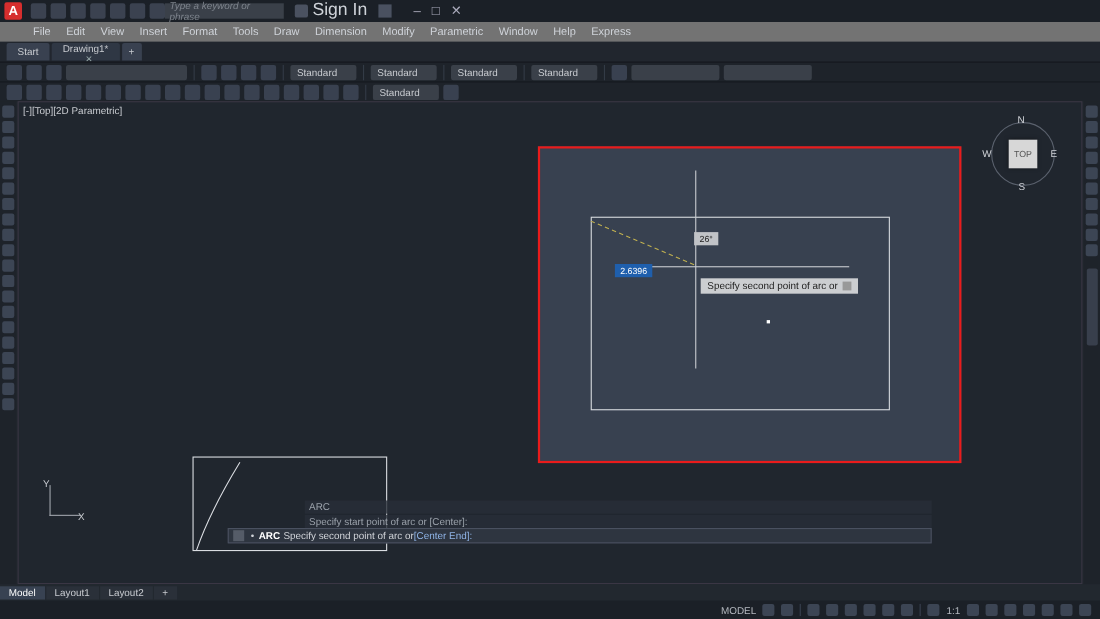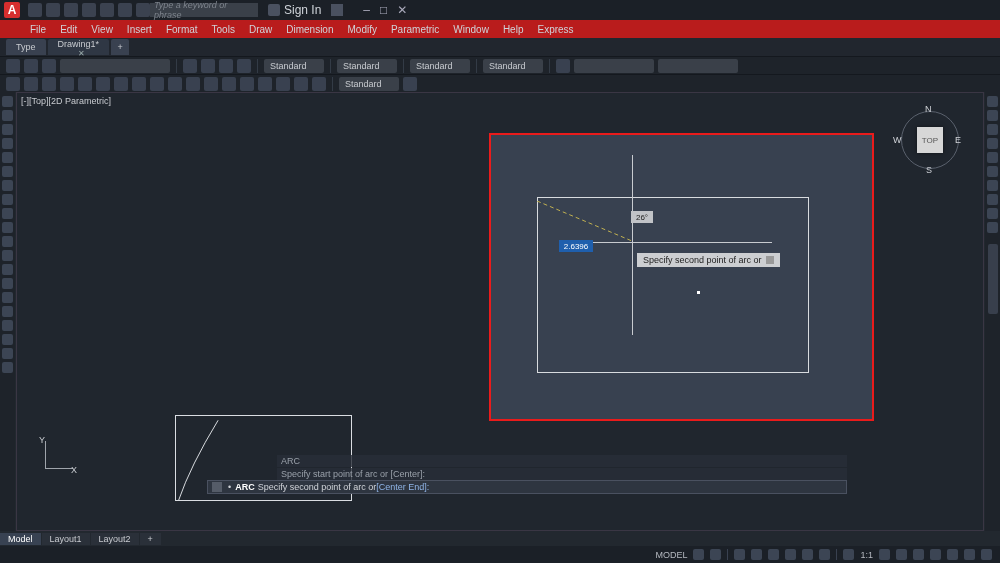--- a/index.html
+++ b/index.html
@@ -6,26 +6,26 @@
   html, body { width: 1000px; height: 563px; font-family: "Segoe UI", Arial, sans-serif; overflow: hidden; }
   body { background: #22282f; color: #c8cbd0; font-size: 10px; position: relative; }
 
   
   .titlebar { height: 20px; background: #1b2027; display: flex; align-items: center; padding: 0 4px; }
   .app-logo { width: 16px; height: 16px; background: #d62e2e; color: #fff; font-weight: bold; font-size: 12px; display: flex; align-items: center; justify-content: center; border-radius: 2px; margin-right: 8px; }
   .qat { display: flex; gap: 4px; }
   .qat .ico { width: 14px; height: 14px; background: #3b4250; border-radius: 2px; }
   .title-center { flex: 1; text-align: center; font-size: 10px; color: #cfd3d9; }
   .search-box { width: 108px; height: 14px; background: #3a4049; margin-right: 10px; font-size: 9px; color: #7d838c; padding: 0 4px; display: flex; align-items: center; font-style: italic; }
-  .signin { display: flex; align-items: center; gap: 4px; color: #cfd3d9; font-size: 12px; }
+  .signin { display: flex; align-items: center; gap: 4px; color: #cfd3d9; font-size: 16px; }
   .signin .ico { width: 12px; height: 12px; background: #4a5160; border-radius: 2px; }
   .wincontrols { display: flex; gap: 10px; margin-left: 20px; color: #aab; font-size: 12px; }
 
   
-  .menubar { height: 18px; background: #b91c1c; display: flex; align-items: center; padding-left: 30px; gap: 14px; font-size: 10px; color: #cfd3d9; }
+  .menubar { height: 18px; background: #737373; display: flex; align-items: center; padding-left: 30px; gap: 14px; font-size: 10px; color: #cfd3d9; }
   .menubar span { cursor: pointer; }
 
   
   .tabsrow { height: 18px; background: #21262e; display: flex; align-items: center; padding-left: 6px; gap: 2px; }
   .tab { height: 16px; padding: 0 10px; display: flex; align-items: center; font-size: 9px; background: #394150; border-radius: 2px 2px 0 0; }
   .tab.active { background: #2f3744; flex-direction: column; }
   .tab .x { margin-left: 6px; font-size: 8px; color: #9aa; }
 
   
   .toolbar { height: 18px; background: #1e232a; display: flex; align-items: center; padding: 0 6px; gap: 4px; border-top: 1px solid #14181e; }
@@ -135,21 +135,21 @@
   <span>Dimension</span>
   <span>Modify</span>
   <span>Parametric</span>
   <span>Window</span>
   <span>Help</span>
   <span>Express</span>
 </div>
 
 <div class="tabsrow">
   <div class="tab">
-      <span>Type</span>
+      <span>Start</span>
     </div>
   <div class="tab active">
     <span>Drawing1*</span>
     <span class="x">✕</span>
   </div>
   <div class="tab" style="width:18px;padding:0;justify-content:center">+</div>
 </div>
 
 <div class="toolbar">
   <div class="ico"></div>

